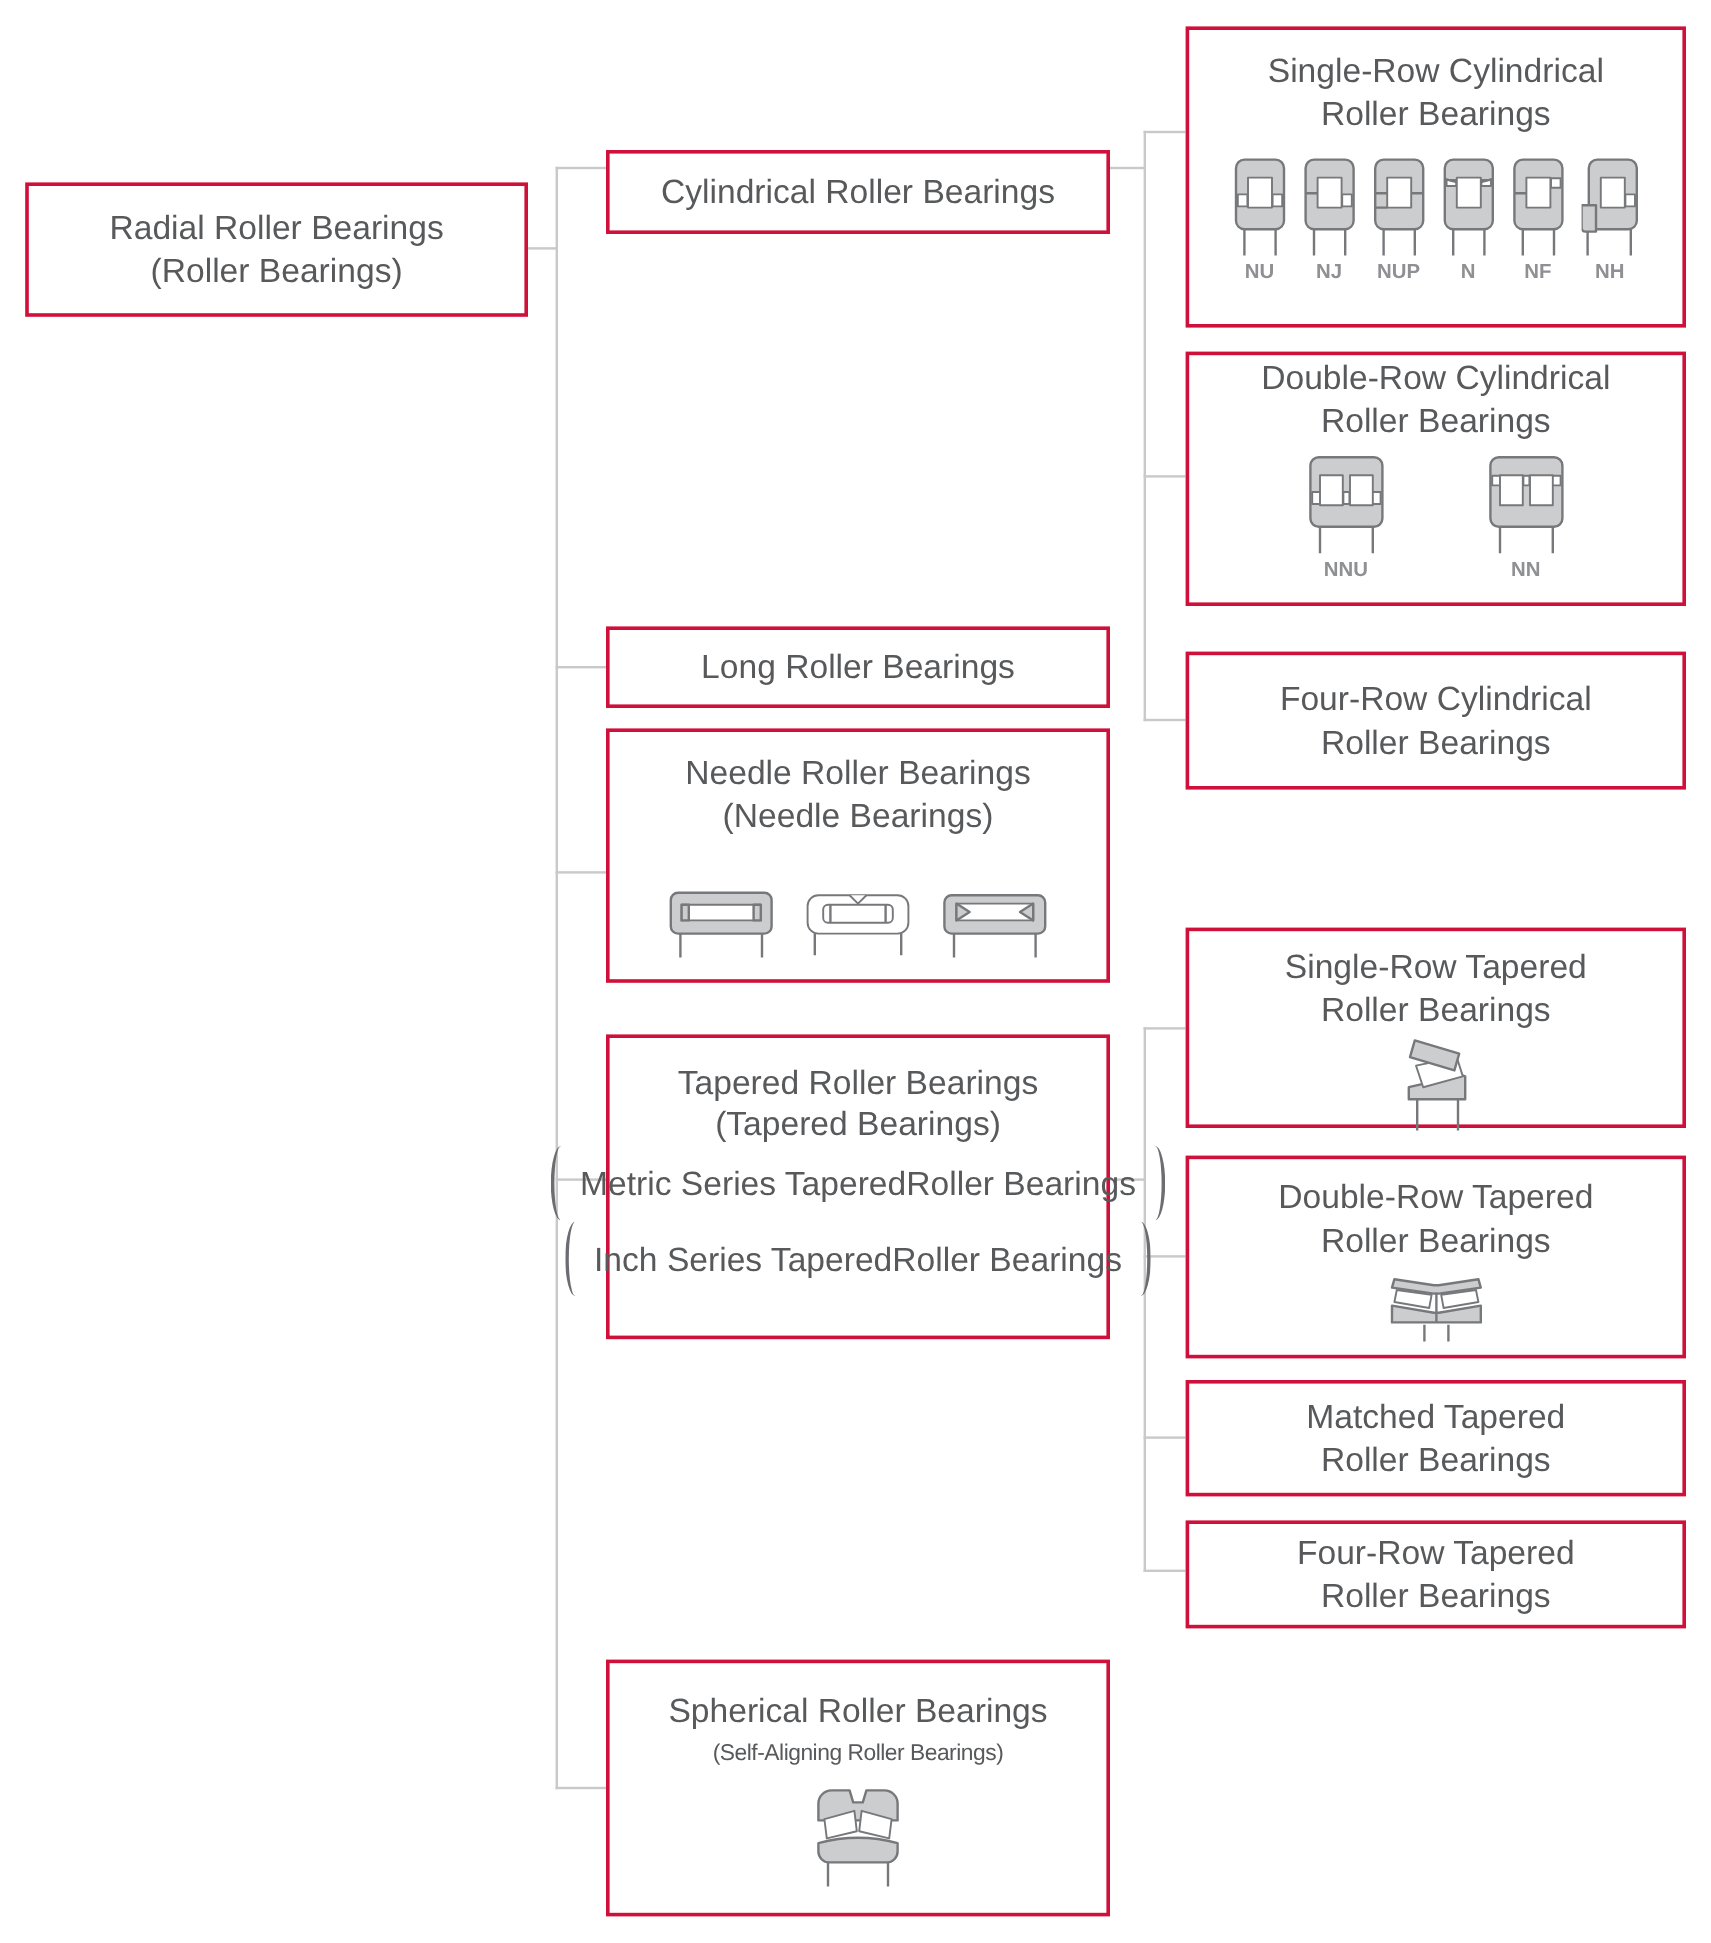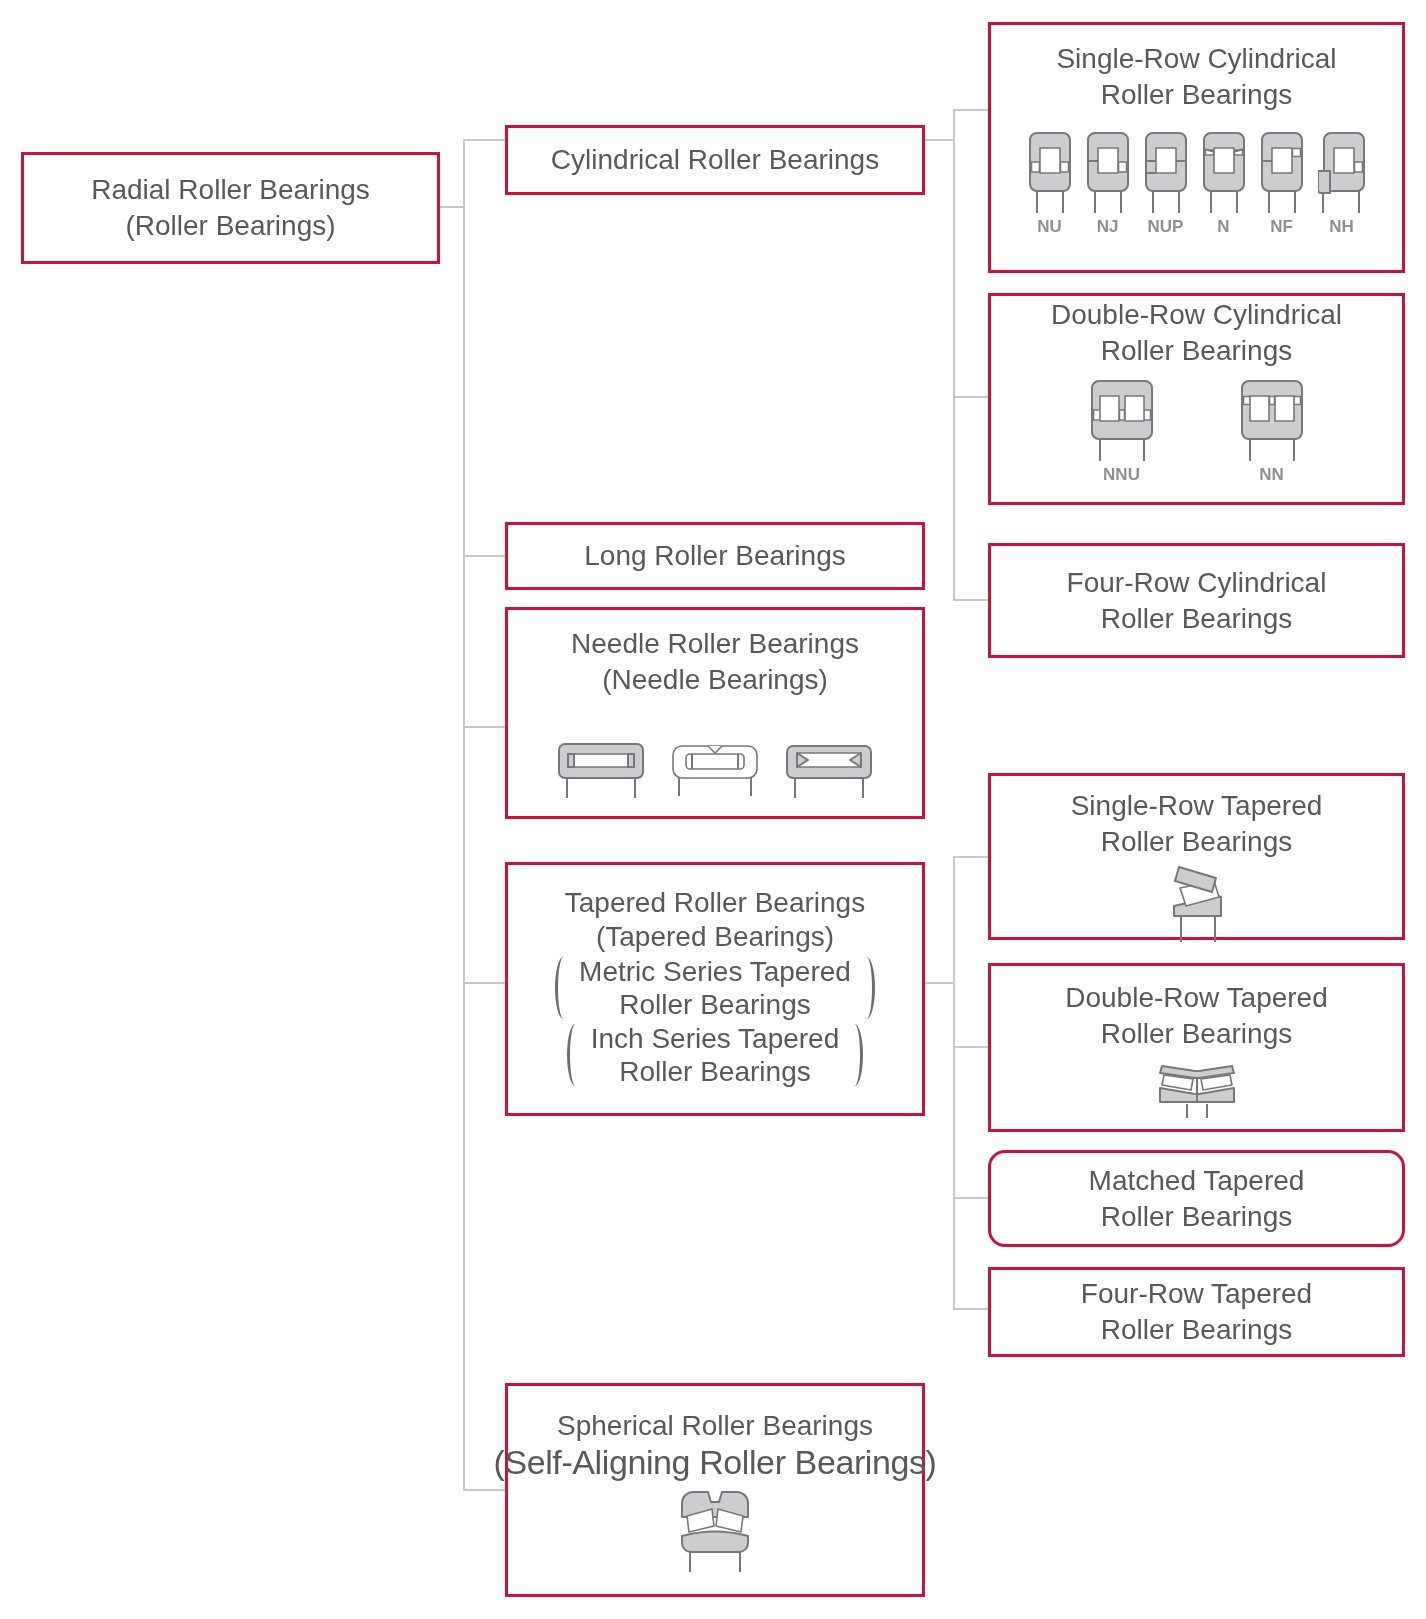--- a/index.html
+++ b/index.html
@@ -17,26 +17,26 @@
   .hl{position:absolute;height:2px;background:var(--ln);}
   .vl{position:absolute;width:2px;background:var(--ln);}
 
   .node{
     position:absolute;box-sizing:border-box;border:3px solid var(--red);background:#fff;
     display:flex;flex-direction:column;align-items:center;text-align:center;
     font-size:28px;line-height:36px;color:var(--tx);
   }
   .node.center{justify-content:center;}
   .line{white-space:nowrap;}
-  .line.tight{font-size:34px;letter-spacing:-0.4px;}
+  .line.tight{font-size:19px;letter-spacing:-0.4px;}
 
   
   .tap .line{line-height:34px;}
   .pgroup{display:flex;align-items:center;justify-content:center;gap:7px;margin-top:1px;}
-  .pglines{display:flex;flex-direction:column;}
+  .pglines{display:flex;flex-direction:row;}
   .pglines .line{line-height:33px;}
   .bp{width:14px;height:62px;border-radius:50%;}
   .bp.l{border-left:3px solid #6c6d70;}
   .bp.r{border-right:3px solid #6c6d70;}
 
   .variants-row{display:flex;align-items:flex-end;}
   .vcol{display:flex;flex-direction:column;align-items:center;font-weight:bold;}
   .vlabel{font-size:17px;line-height:20px;color:var(--lb);margin-top:2px;}
 
   .icons-row{display:flex;align-items:flex-end;}
@@ -279,21 +279,21 @@
         <path class="s" d="M32 44v14M52 44v14"></path>
         <path class="g" d="M7 6l33 5h4l33-5 2 7-35 5h-4L5 13z"></path>
         <path class="w" d="M9 15l29 4-2 11-29-5z"></path>
         <path class="w" d="M46 19l29-4 2 10-29 5z"></path>
         <path class="g" d="M5 28l35 6h4l35-6v14H5z"></path>
         <path class="s" d="M42 17v25" stroke-width="1.5"></path>
       </svg>
     </span>
   </div>
 
-  <div class="node center" style="left:988px;top:1150px;width:417px;height:97px;border-radius:17px;">
+  <div class="node center" style="left:988px;top:1150px;width:417px;height:97px;">
     <span class="line">Matched Tapered</span>
     <span class="line">Roller Bearings</span>
   </div>
 
   <div class="node center" style="left:988px;top:1267px;width:417px;height:90px;">
     <span class="line">Four-Row Tapered</span>
     <span class="line">Roller Bearings</span>
   </div>
 
 </div>

